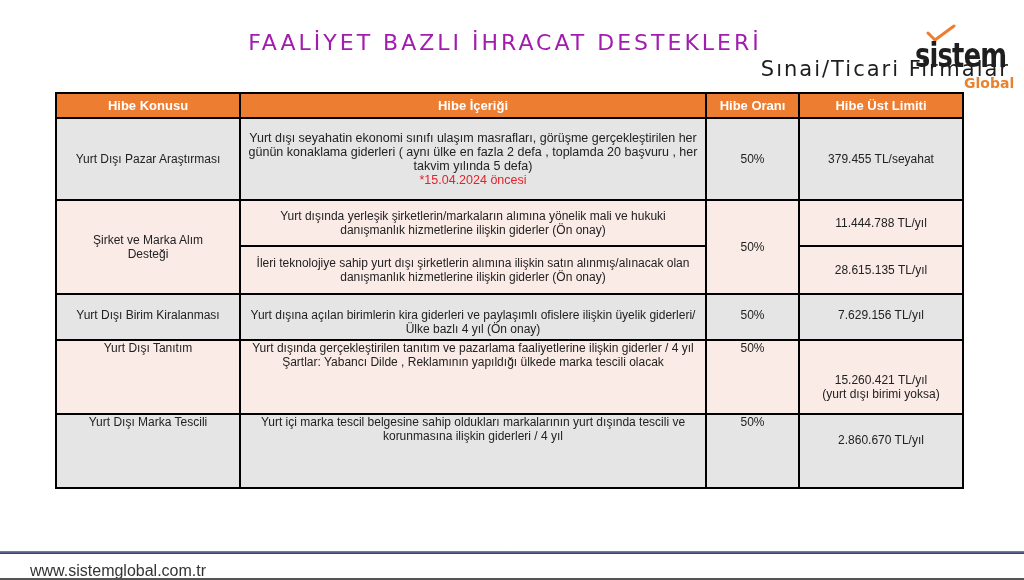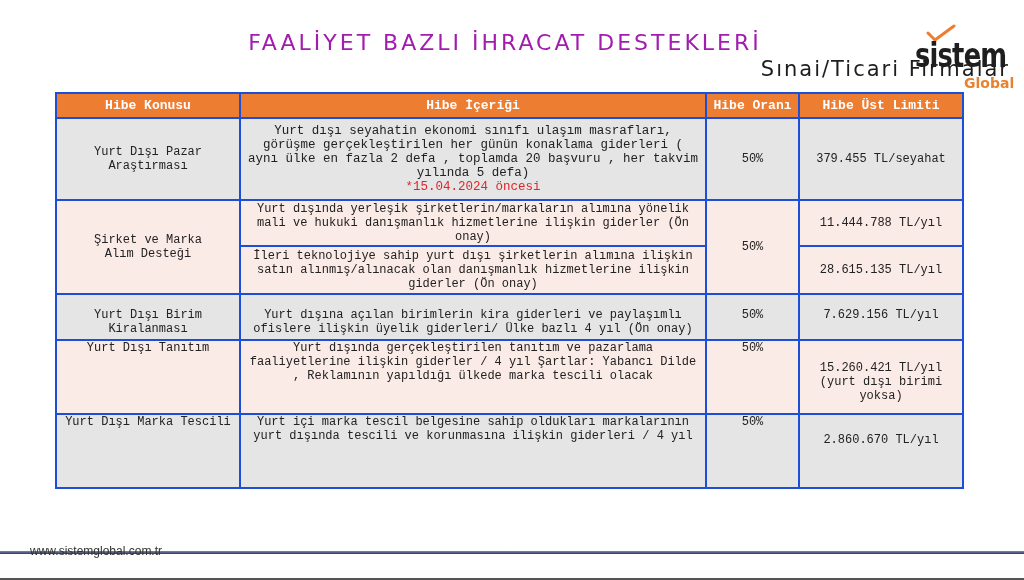--- a/index.html
+++ b/index.html
@@ -32,36 +32,36 @@
     font-family:"DejaVu Sans", sans-serif; font-weight:bold;
     font-size:14px; color:#e8822f;
   }
 
   table.grid {
     position:absolute; left:55px; top:92px; width:907px;
     border-collapse:collapse; table-layout:fixed;
     font-size:12px; line-height:14px;
   }
   table.grid th, table.grid td {
-    border:2px solid #1d4ed8; text-align:center; padding:0 6px;font-family:Liberation Mono, monospace;
+    border:2px solid #000000; text-align:center; padding:0 6px;
   }
   table.grid th {
     background:#ed7d31; color:#ffffff; font-weight:bold; font-size:13px; height:23px;
   }
   .odd td { background:#e5e5e5; }
   .even td { background:#fbebe6; }
   td.topcell { vertical-align:top; padding-top:14px; }
   td.mid { vertical-align:middle; }
   .red { color:#e0242b; }
   .footer-line {
     position:absolute; left:0; top:551px; width:1024px; height:3px;
     background:linear-gradient(#7c8aa8,#2b3a5e);
   }
   .footer-text {
-    position:absolute; left:30px; top:544px; font-size:12px; color:#333;
+    position:absolute; left:30px; top:562px; font-size:16px; color:#333;
   }
   .bottom-line { position:absolute; left:0; top:578px; width:1024px; height:2px; background:#555; }
 </style>
 </head>
 <body>
 
 <div class="title">FAALİYET BAZLI İHRACAT DESTEKLERİ</div>
 <div class="subtitle">Sınai/Ticari Firmalar</div>
 
 <div class="logo">
@@ -114,21 +114,21 @@
       <td class="topcell" style="padding-top:13px;">Yurt Dışı Birim Kiralanması</td>
       <td class="topcell" style="padding-top:13px;">Yurt dışına açılan birimlerin kira giderleri ve paylaşımlı ofislere ilişkin üyelik giderleri/ Ülke bazlı 4 yıl (Ön onay)</td>
       <td class="topcell" style="padding-top:13px;">50%</td>
       <td class="topcell" style="padding-top:13px;">7.629.156 TL/yıl</td>
     </tr>
 
     <tr class="even" style="height:74px">
       <td class="topcell">Yurt Dışı Tanıtım</td>
       <td class="topcell">Yurt dışında gerçekleştirilen tanıtım ve pazarlama faaliyetlerine ilişkin giderler / 4 yıl Şartlar: Yabancı Dilde , Reklamının yapıldığı ülkede marka tescili olacak</td>
       <td class="topcell">50%</td>
-      <td class="topcell" style="padding-top:20px;margin-left:48px;">
+      <td class="topcell" style="padding-top:32px;margin-left:48px;">
         <div>15.260.421 TL/yıl</div>
         <div>(yurt dışı birimi yoksa)</div>
       </td>
     </tr>
 
     <tr class="odd" style="height:74px">
       <td class="topcell">Yurt Dışı Marka Tescili</td>
       <td class="topcell">Yurt içi marka tescil belgesine sahip oldukları markalarının yurt dışında tescili ve korunmasına ilişkin giderleri / 4 yıl</td>
       <td class="topcell">50%</td>
       <td class="topcell" style="padding-top:18px;">2.860.670 TL/yıl</td>

